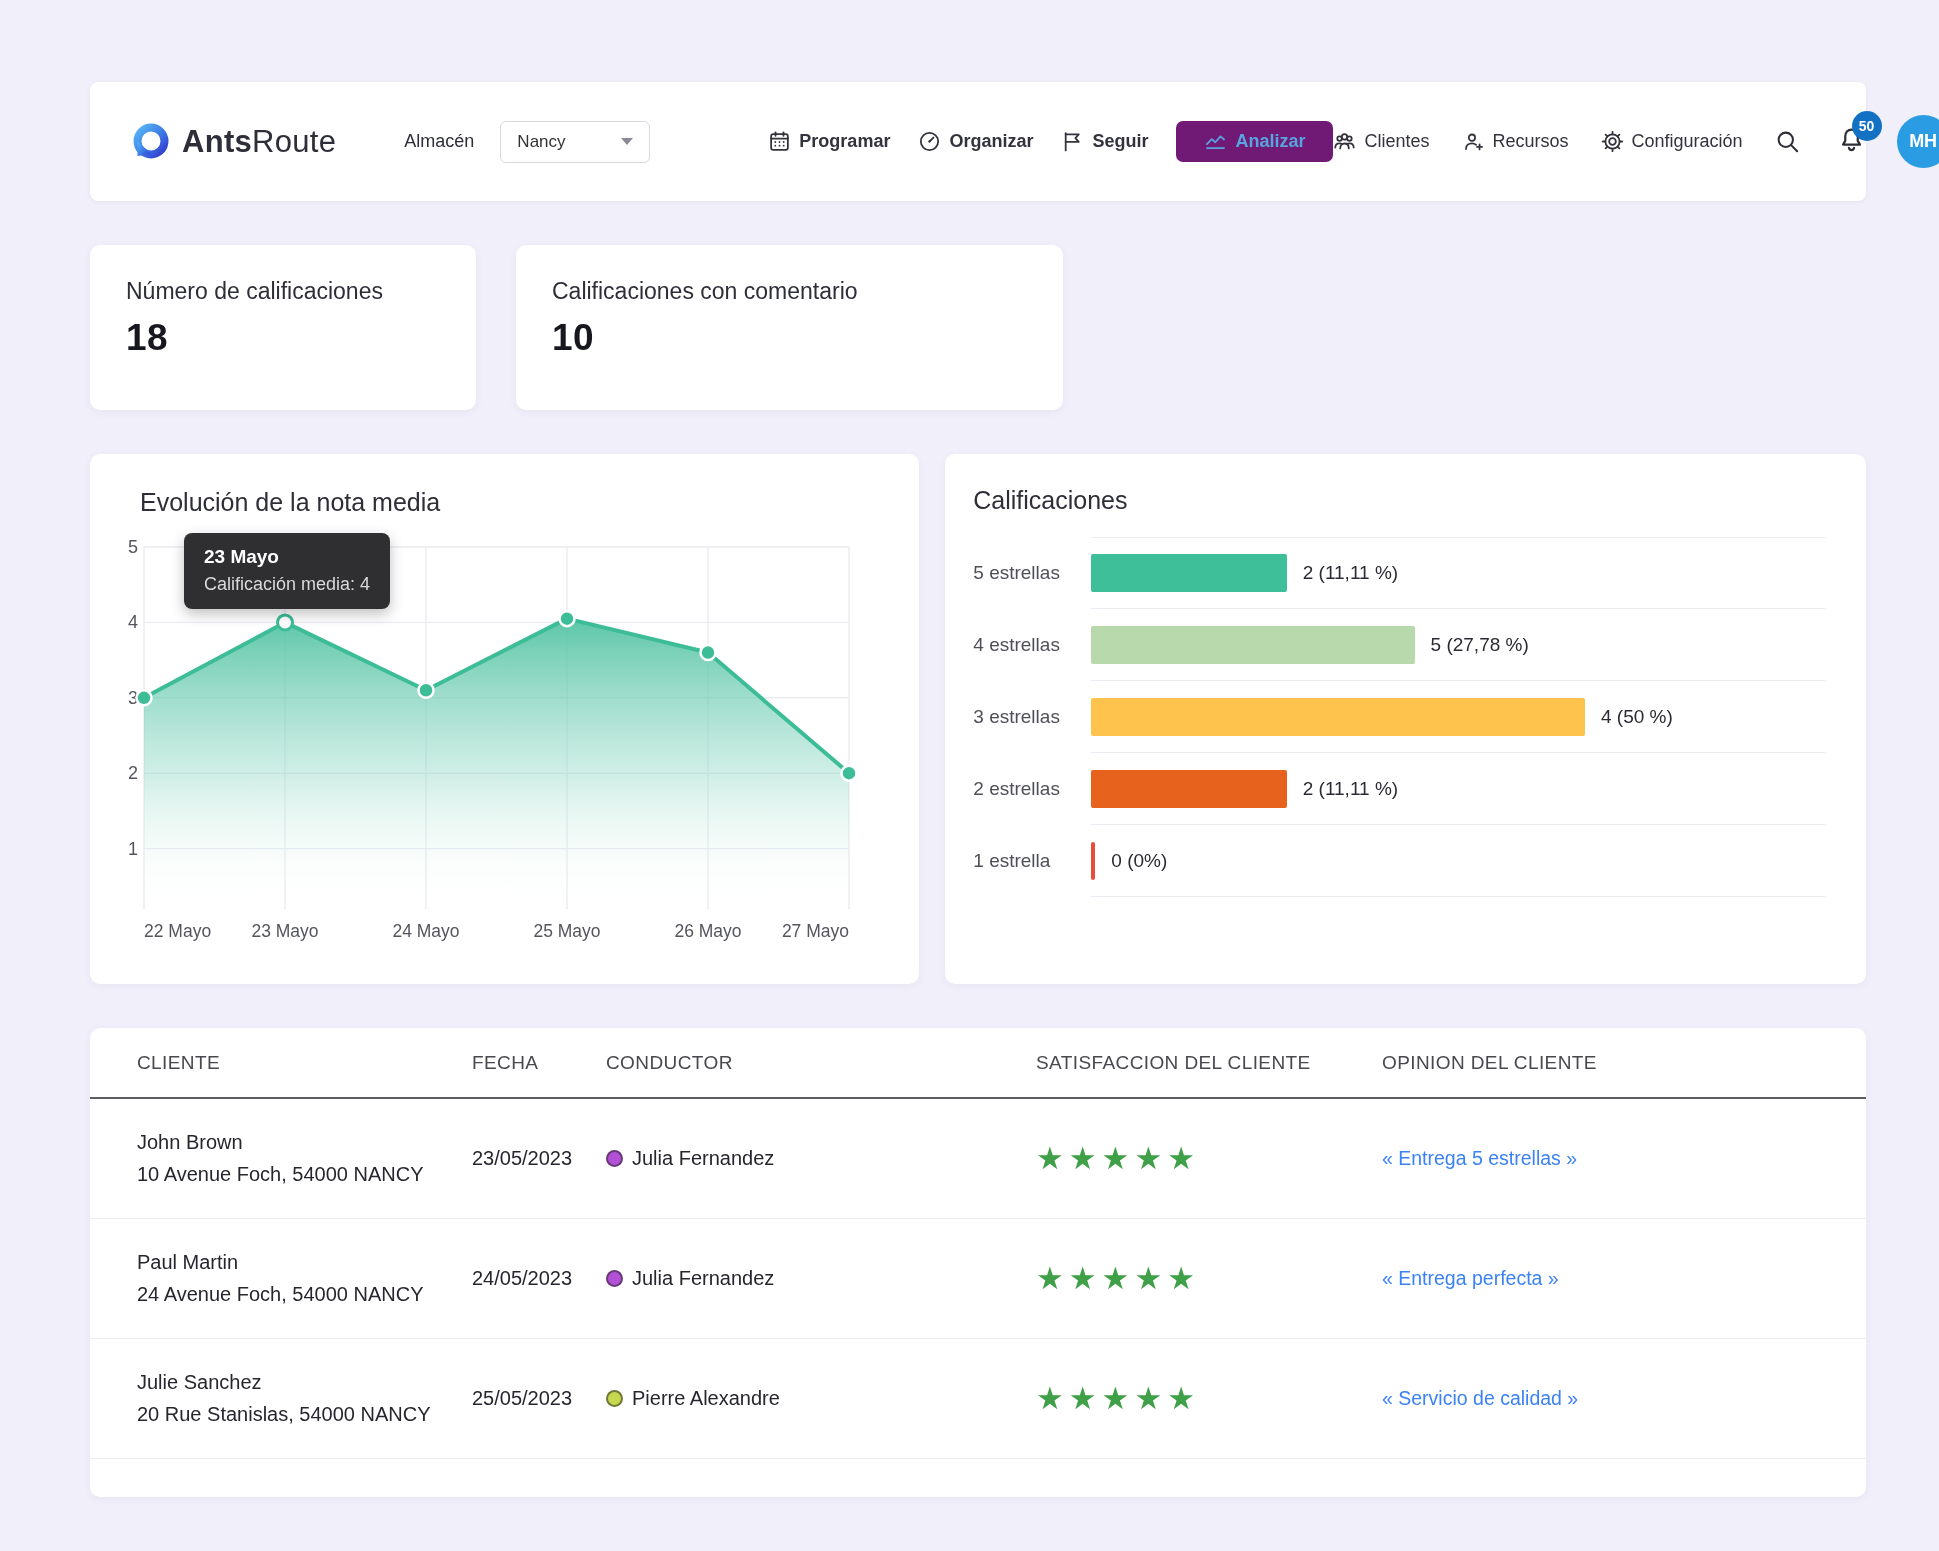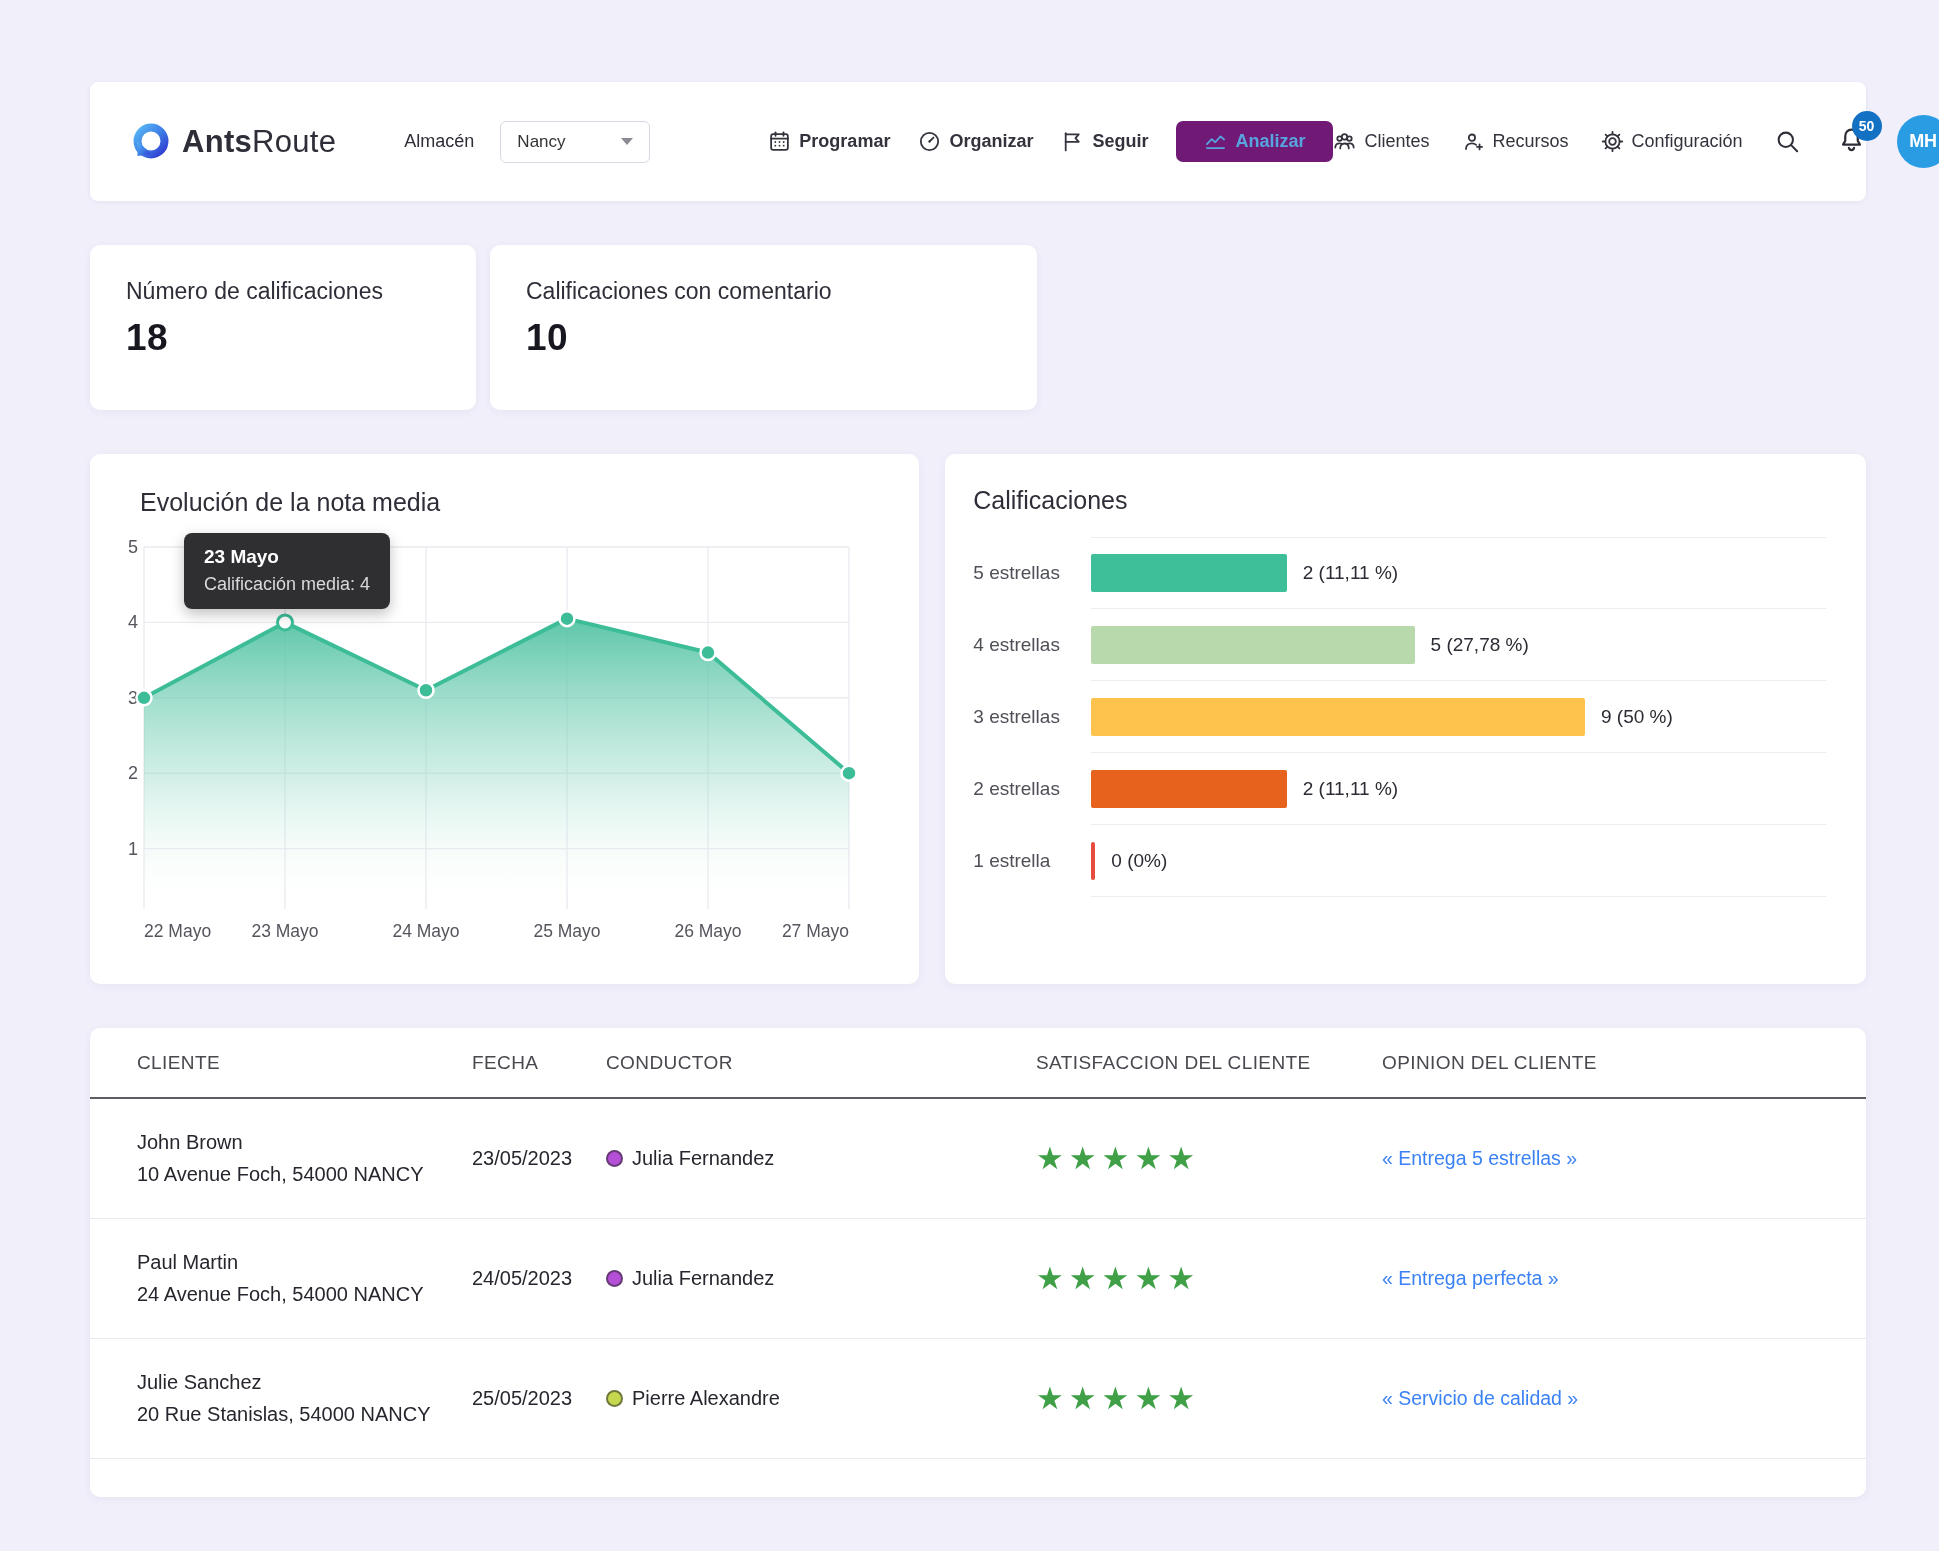--- a/index.html
+++ b/index.html
@@ -45,21 +45,21 @@
     position:absolute;top:-15px;right:-17px;min-width:30px;height:30px;border-radius:50%;
     background:#1371c3;color:#fff;font-size:14px;font-weight:700;
     display:flex;align-items:center;justify-content:center;
   }
   .avatar{
     width:53px;height:53px;border-radius:50%;background:#2a9ce4;color:#fff;
     font-size:18px;font-weight:700;display:flex;align-items:center;justify-content:center;cursor:pointer;
   }
 
   
-  .stats-row{display:flex;gap:14px;margin-top:44px;}
+  .stats-row{display:flex;gap:40px;margin-top:44px;}
   .stat-card{width:386px;height:165px;box-sizing:border-box;padding:33px 36px;}
   .stat-card.wide{width:547px;}
   .stat-title{font-size:23px;color:#2e2e38;}
   .stat-value{font-size:37px;font-weight:700;margin-top:12px;color:#17171f;letter-spacing:.5px;}
   .stat-line{display:flex;align-items:center;gap:18px;margin-top:8px;}
   .gold-stars{font-size:30px;letter-spacing:4px;color:var(--gold,#f0b43c);line-height:1;}
   .gold-stars .st{color:var(--gold,#f0b43c);}
 
   
   .st{position:relative;display:inline-block;}
@@ -317,21 +317,21 @@
             <span class="rb-label">4 estrellas</span>
             <div class="rb-zone">
                 <div class="rb-bar" style="width: 44%; background: rgb(183, 217, 171);"></div>
                 <span class="rb-value">5 (27,78 %)</span>
               </div>
           </div>
           <div class="rb-row">
             <span class="rb-label">3 estrellas</span>
             <div class="rb-zone">
                 <div class="rb-bar" style="width: 67.2%; background: rgb(253, 195, 76);"></div>
-                <span class="rb-value">9 (50 %)</span>
+                <span class="rb-value">4 (50 %)</span>
               </div>
           </div>
           <div class="rb-row">
             <span class="rb-label">2 estrellas</span>
             <div class="rb-zone">
                 <div class="rb-bar" style="width: 26.6%; background: rgb(230, 98, 29);"></div>
                 <span class="rb-value">2 (11,11 %)</span>
               </div>
           </div>
           <div class="rb-row">

